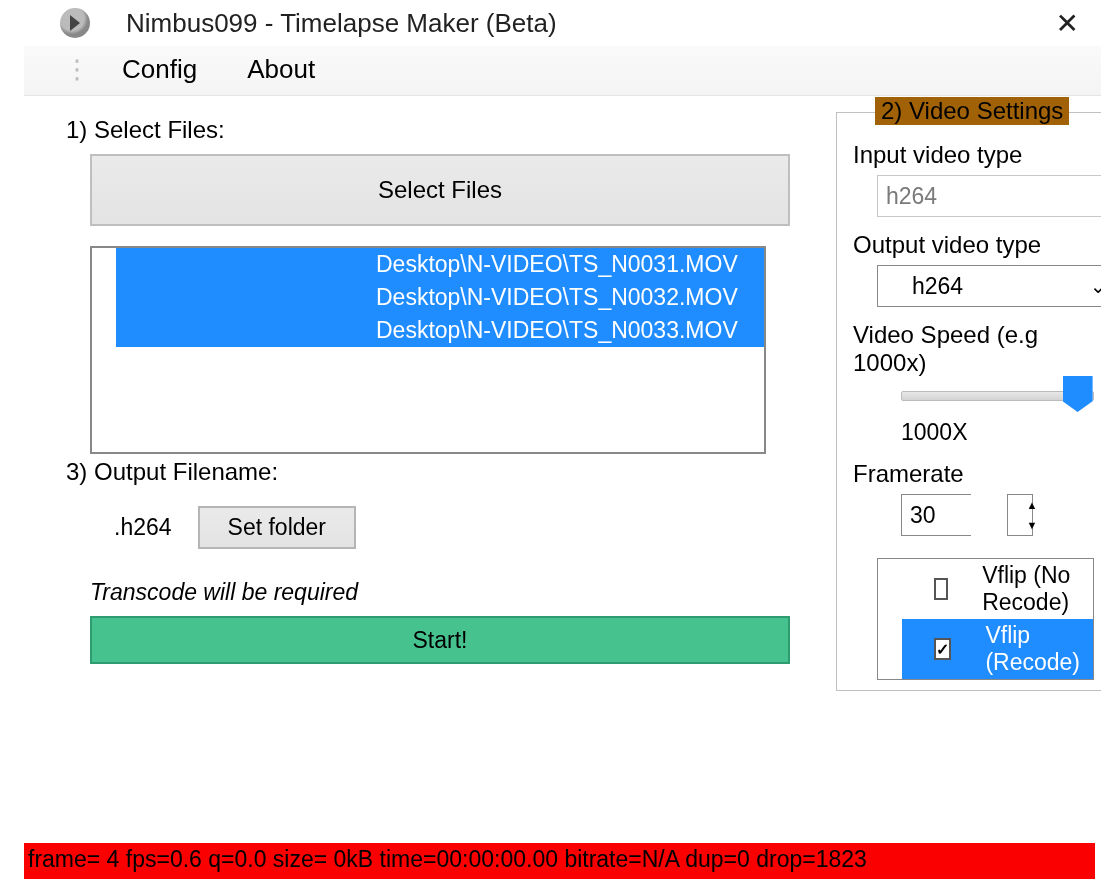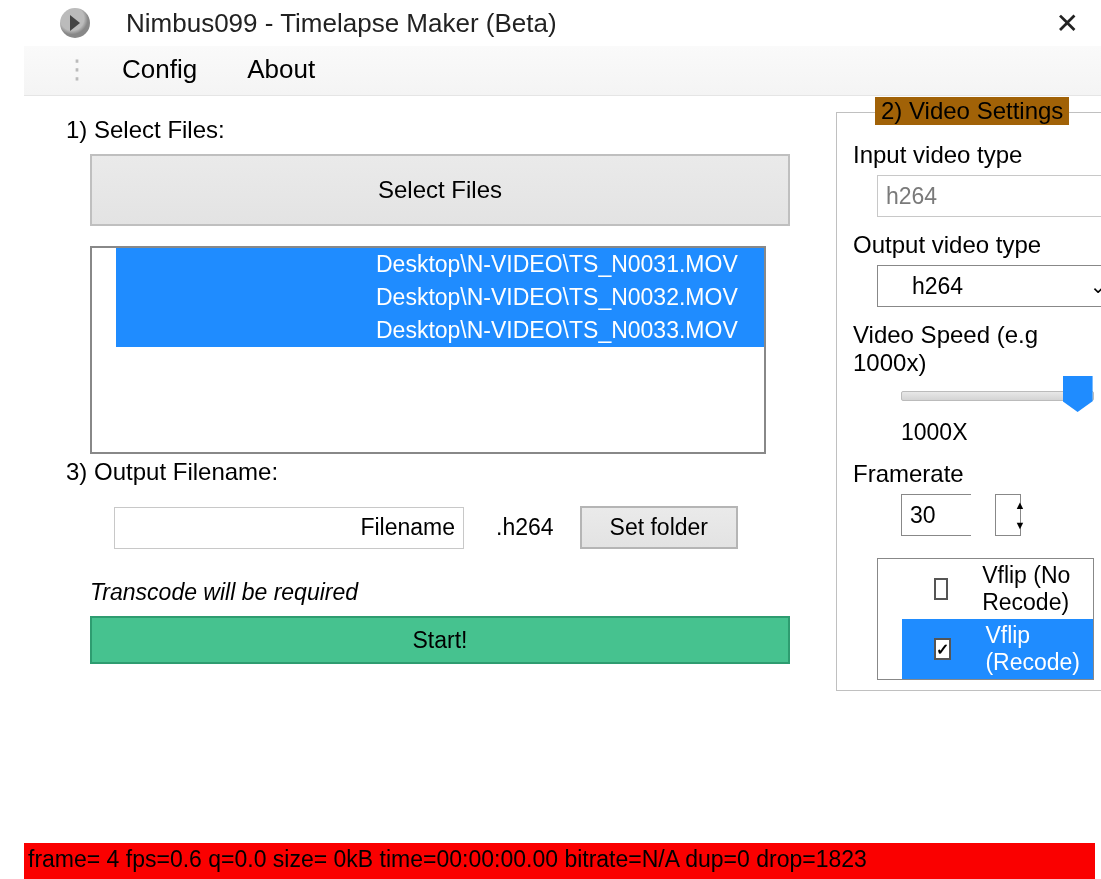--- a/index.html
+++ b/index.html
@@ -161,21 +161,21 @@
     position: absolute;
     right: 0;
     top: -16px;
     width: 30px; height: 36px;
     background: #1f8cff;
     clip-path: polygon(0 0, 100% 0, 100% 70%, 50% 100%, 0 70%);
     cursor: pointer;
   }
   .speed-val { font-size:23px; margin-top:18px; }
   
-  .spin-row { display:flex; align-items:center; gap:0; margin-top:6px; }
+  .spin-row { display:flex; align-items:center; gap:12px; margin-top:6px; }
   .spin-row input {
     width: 70px; height: 42px;
     border:1px solid #888; border-right:none;
     font-size:23px; padding:0 8px;
   }
   .spin-btns { width:26px; height:42px; border:1px solid #888; display:flex; flex-direction:column; }
   .spin-btns div {
     flex:1; display:flex; justify-content:center; align-items:center;
     font-size:11px; cursor:pointer;
     background:linear-gradient(#f0f0f0,#dcdcdc);
@@ -232,21 +232,20 @@
 
     <div class="filelist">
       <div class="entry">Desktop\N-VIDEO\TS_N0031.MOV</div>
       <div class="entry">Desktop\N-VIDEO\TS_N0032.MOV</div>
       <div class="entry">Desktop\N-VIDEO\TS_N0033.MOV</div>
     </div>
 
 
     <div class="section-label">3) Output Filename:</div>
     <div class="out-row">
-      <input class="fname" value="Filename" style="">
       <span class="ext">.h264</span>
       <button class="folder-btn">Set folder</button>
     </div>
 
     <div class="note">Transcode will be required</div>
 
     <button class="start-btn">Start!</button>
   </div>
 
   <div class="col-right">

